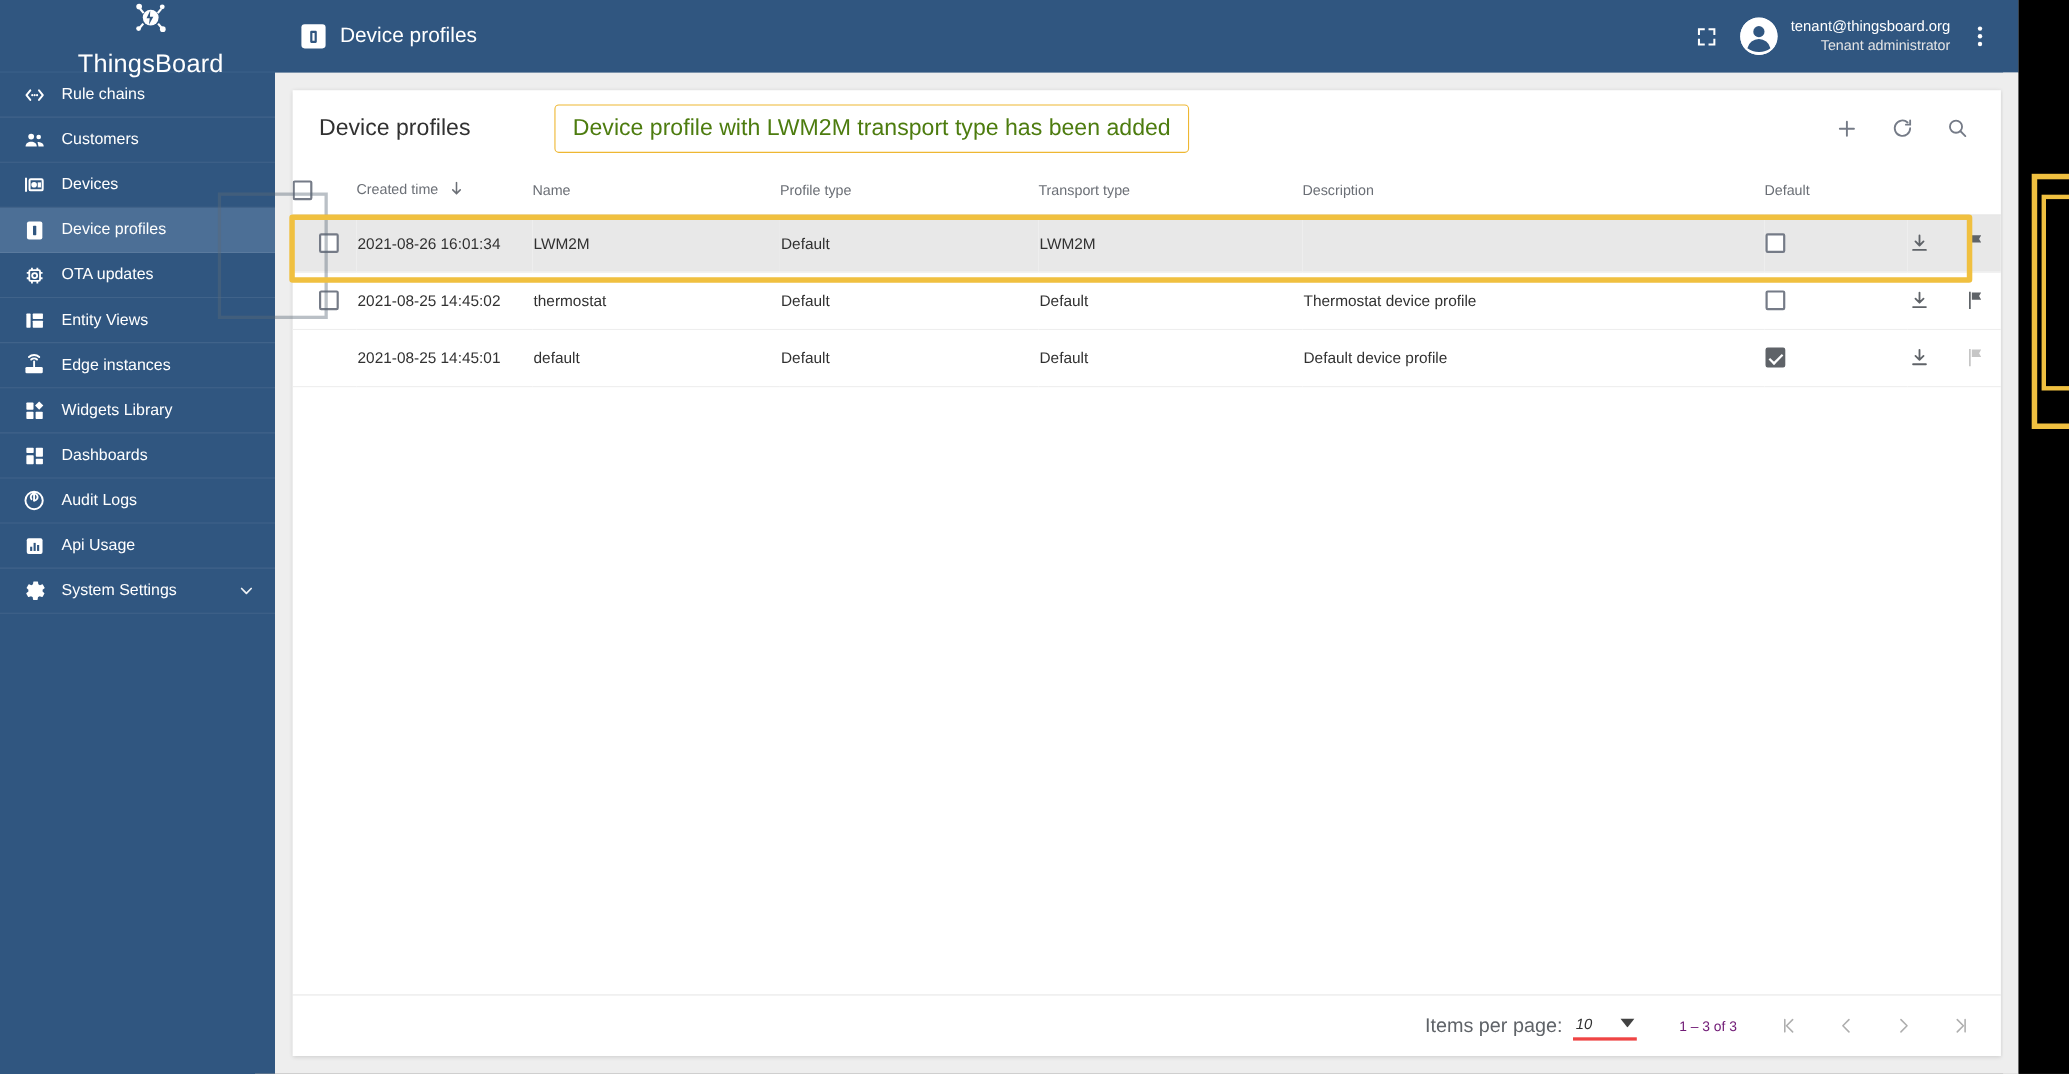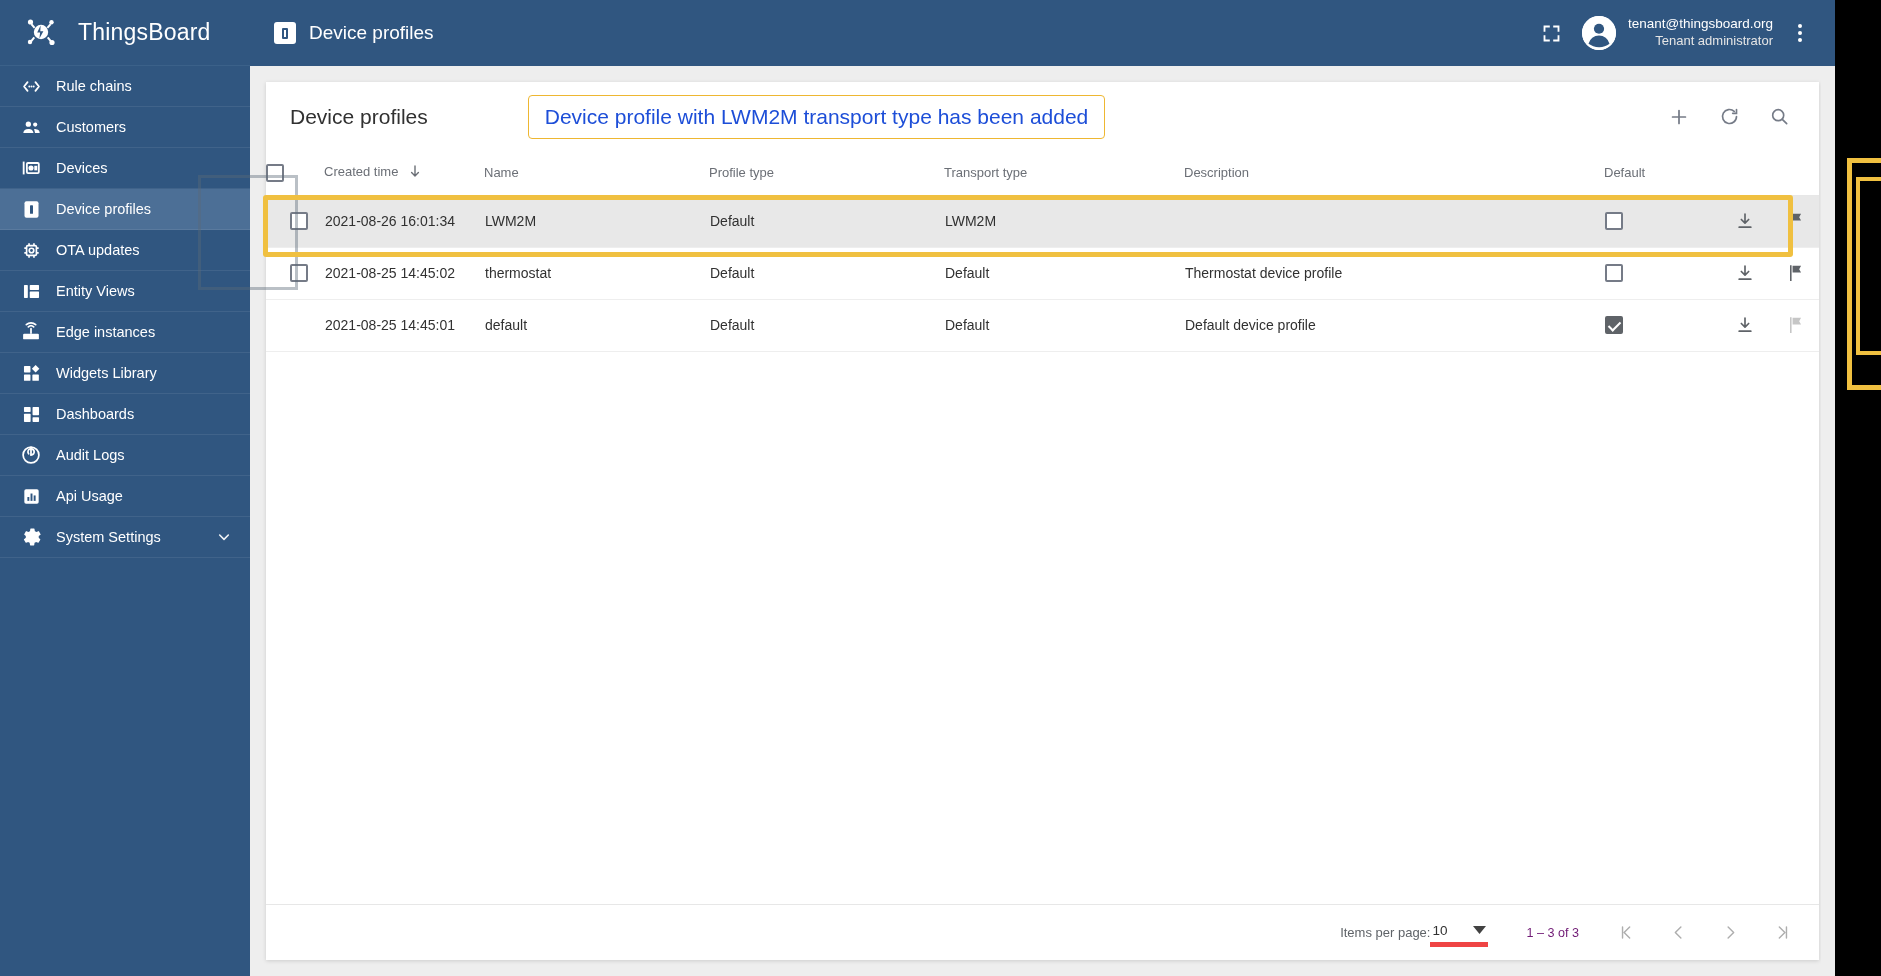--- a/index.html
+++ b/index.html
@@ -25,23 +25,24 @@
     min-width: 250px;
     background: #305680;
     color: #ffffff;
     display: flex;
     flex-direction: column;
   }
   .brand {
     height: 66px;
     display: flex;
     align-items: center;
-    gap: 20px;
+    gap: 10px;
     padding-left: 24px;
     border-bottom: 1px solid #3b6189;
+    flex-direction: column;
   }
   .brand-logo { width: 34px; height: 34px; flex: 0 0 34px; }
   .brand-name {
     font-size: 23px;
     letter-spacing: .2px;
     color: #ffffff;
     white-space: nowrap;
   }
   .nav { flex: 1 1 auto; overflow: hidden; }
   .nav-item {
@@ -152,23 +153,23 @@
     padding: 0 22px 0 24px;
     gap: 16px;
   }
   .card-title { font-size: 21px; color: #313131; white-space: nowrap; }
   .callout {
     border: 1.6px solid #eeb732;
     border-radius: 4px;
     background: #ffffff;
     padding: 9px 16px;
     font-size: 21px;
-    color: #1d4ed8;
+    color: #4d7c0f;
     white-space: nowrap;
-    margin-left: 84px;
+    margin-left: 60px;
   }
   .head-spacer { flex: 1 1 auto; }
   .head-actions { display: flex; align-items: center; gap: 14px; }
   .icon-btn {
     width: 36px; height: 36px;
     display: flex; align-items: center; justify-content: center;
     cursor: pointer; color: #757b87; border-radius: 50%;
   }
 
   
@@ -236,27 +237,28 @@
   .card-foot {
     height: 56px;
     flex: 0 0 56px;
     border-top: 1px solid #e7e7e7;
     display: flex;
     align-items: center;
     justify-content: flex-end;
     padding-right: 22px;
     gap: 0;
   }
-  .pg-label { font-size: 13px; color: #5f6368; }
+  .pg-label { font-size: 18px; color: #5f6368; margin-right: 10px; }
   .pg-select {
-    display: flex; align-items: flex-end; gap: 26px;
-    border-bottom: 5px solid #ef4444;
+    display: flex; align-items: center; gap: 26px;
+    border-bottom: 3px solid #ef4444;
     padding: 2px 2px 4px 2px;
     margin-right: 38px;
     cursor: pointer;
+    font-style: italic;
   }
   .pg-select-val { font-size: 13.5px; color: #313131; }
   .pg-range { font-size: 12.6px; color: #701a75; margin-right: 32px; }
   .pg-btns { display: flex; align-items: center; gap: 22px; }
   .pg-btn {
     width: 30px; height: 30px;
     display: flex; align-items: center; justify-content: center;
     color: #aeaeae; cursor: pointer;
   }
 

